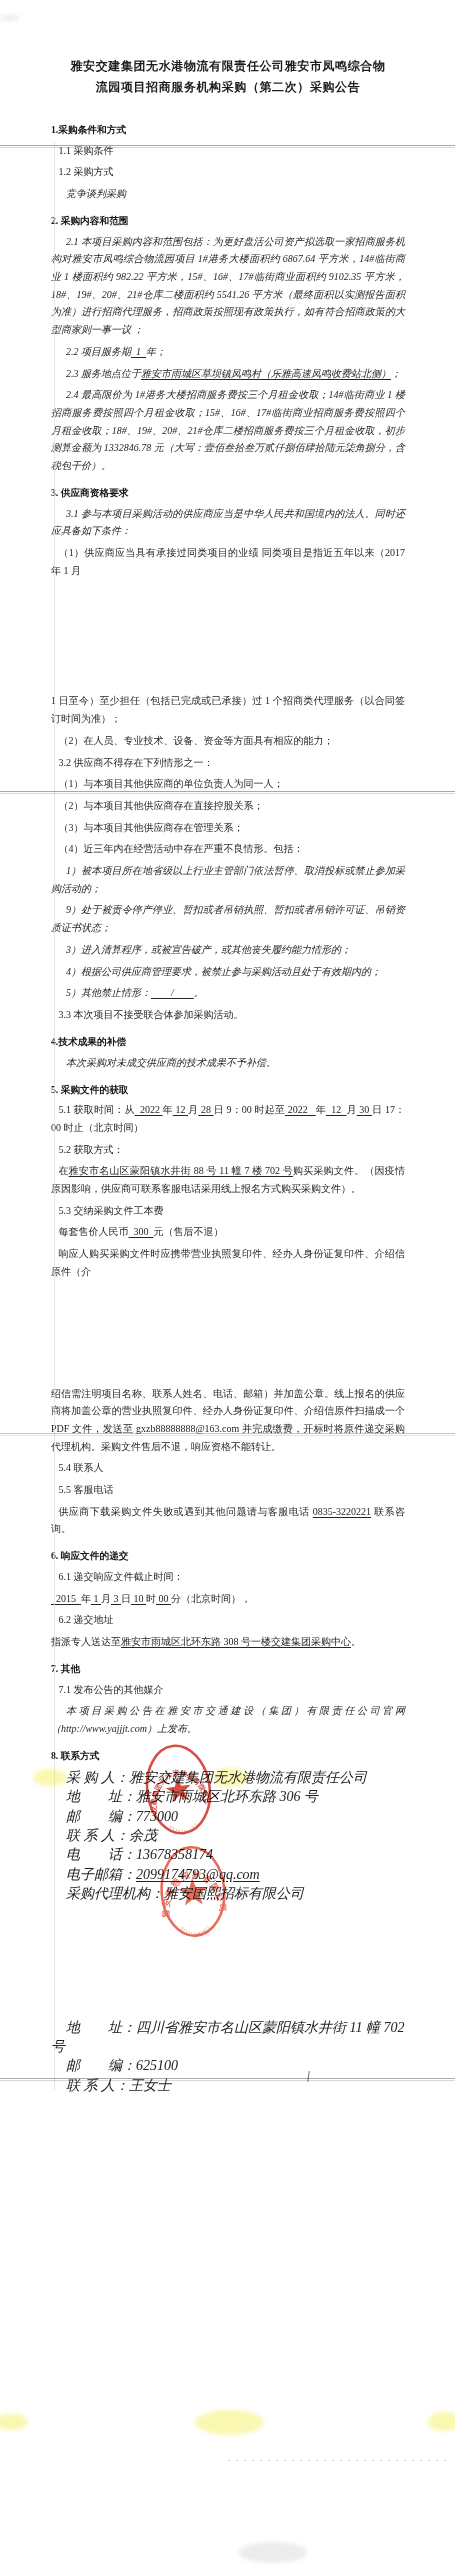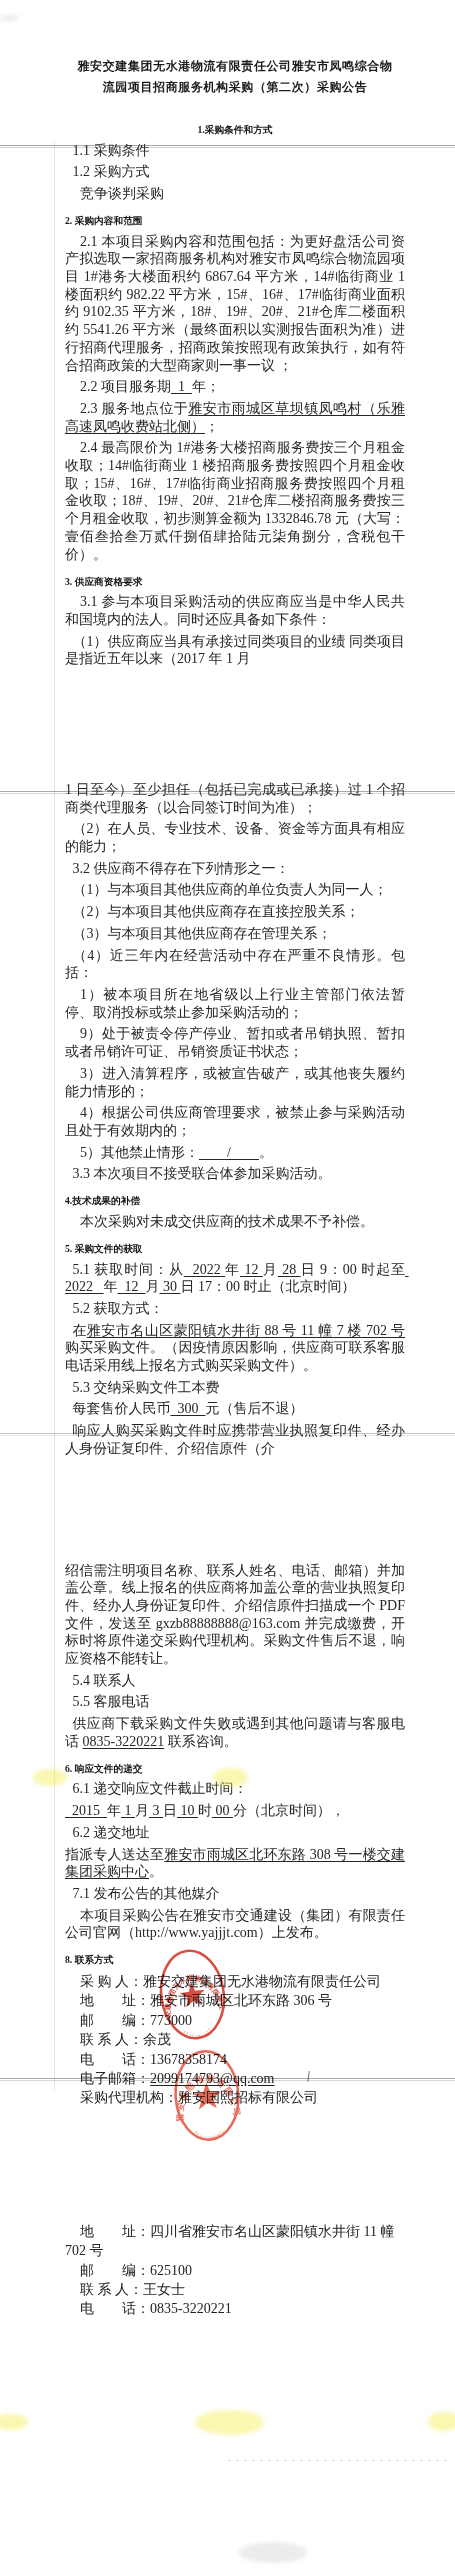--- a/index.html
+++ b/index.html
@@ -1,33 +1,33 @@
 <!DOCTYPE html>
 <html style="font-size:9px"><head>
 <meta charset="utf-8">
 <style>
   html,body { margin:0; padding:0; background:#ffffff; }
   .page {
     position:relative; width:456px; height:2576px; margin:0 auto;
     background:#ffffff; overflow:hidden; color:#222;
     font-family:"Liberation Serif","DejaVu Serif",serif;
   }
-  .content { margin:0 51px 0 65px; }
+  .content { margin:0 51px 0 51px; }
   .doc-title {
     margin-top:56px; text-align:center; font-weight:bold;
     font-size:12px; line-height:21px; letter-spacing:0.6px; color:#1c1c1c;
   }
   .h { font-size:9.7px; font-weight:bold; color:#161616; margin:10.3px 0 4.6px; line-height:15px; }
-  .h-first { margin-top:24px;text-align:center; }
+  .h-first { margin-top:24px; }
   p.t {
-    margin:4px 0; font-size:14px; line-height:17.7px; text-align:justify;
+    margin:4px 0; font-size:10px; line-height:17.7px; text-align:justify;
     white-space:pre-wrap; color:#262626;
   }
   p.row { margin:0; font-size:14px; line-height:19.4px; white-space:pre-wrap; }
-  .ind { text-indent:15px; }
+  .ind { text-indent:15px;font-style:italic; }
   .ind-sm { text-indent:7.4px; }
   .u { text-decoration:underline; text-underline-offset:2.3px; }
   .gap1 { height:105px; }
   .gap2 { height:96px; }
   .gap3 { height:114px; }
   .contact-wrap { position:relative; }
   
   .scanline {
     position:absolute; left:0; width:456px; height:5.7px; pointer-events:none;
     background:
@@ -123,40 +123,40 @@
     <p class="t ind-sm">5.4 联系人</p>
     <p class="t ind-sm">5.5 客服电话</p>
     <p class="t ind-sm"><span>供应商下载采购文件失败或遇到其他问题请与客服电话 </span><span class="u">0835-3220221</span><span> 联系咨询。</span></p>
 
     <div class="h">6. 响应文件的递交</div>
     <p class="t ind-sm">6.1 递交响应文件截止时间：</p>
     <p class="t"><span class="u">  2015  </span><span>年</span><span class="u"> 1 </span><span>月</span><span class="u"> 3 </span><span>日</span><span class="u"> 10 </span><span>时</span><span class="u"> 00 </span><span>分（北京时间），</span></p>
     <p class="t ind-sm">6.2 递交地址</p>
     <p class="t"><span>指派专人送达至</span><span class="u">雅安市雨城区北环东路 308 号一楼交建集团采购中心</span><span>。</span></p>
 
+    <div class="h">7. 其他</div>
     <p class="t ind-sm">7.1 发布公告的其他媒介</p>
     <p class="t ind">本项目采购公告在雅安市交通建设（集团）有限责任公司官网（http://www.yajjjt.com）上发布。</p>
 
     <div class="contact-wrap">
       <div class="h">8. 联系方式</div>
 
       <p class="row ind"><span>采 购 人：</span><span>雅安交建集团无水港物流有限责任公司</span></p>
       <p class="row ind"><span>地　　址：</span><span>雅安市雨城区北环东路 306 号</span></p>
       <p class="row ind"><span>邮　　编：</span><span>773000</span></p>
       <p class="row ind"><span>联 系 人：</span><span>余茂</span></p>
       <p class="row ind"><span>电　　话：</span><span>13678358174</span></p>
       <p class="row ind"><span>电子邮箱：</span><span class="u">2099174793@qq.com</span></p>
       <p class="row ind"><span>采购代理机构：</span><span>雅安国熙招标有限公司</span></p>
 
       <div class="gap3"></div>
 
       <p class="row ind"><span>地　　址：</span><span>四川省雅安市名山区蒙阳镇水井街 11 幢 702 号</span></p>
       <p class="row ind"><span>邮　　编：</span><span>625100</span></p>
       <p class="row ind"><span>联 系 人：</span><span>王女士</span></p>
-      <p class="row ind"><span>电　　话：</span><span>0835-3220221</span></p>
 
       <div class="stamp stamp1">
         <svg viewBox="0 0 140 190" xmlns="http://www.w3.org/2000/svg">
           <ellipse cx="70" cy="95" rx="61" ry="86" fill="none" stroke="#d23b2e" stroke-width="5"></ellipse>
           <path d="M70,71 L76.1,88.6 L94.7,89 L79.9,100.2 L85.3,118 L70,107.4 L54.7,118 L60.1,100.2 L45.3,89 L63.9,88.6 Z" fill="#d23b2e"></path>
           <path id="arcA" d="M 20 140 A 50 73 0 1 1 120 140" fill="none"></path>
           <text font-size="13.5" fill="#d23b2e" letter-spacing="0.5" font-weight="bold">
             <textPath href="#arcA" startOffset="50%" text-anchor="middle">雅安交建集团无水港物流有限责任公司</textPath>
           </text>
           <path id="arcA2" d="M 32 150 A 44 60 0 0 0 108 150" fill="none"></path>

